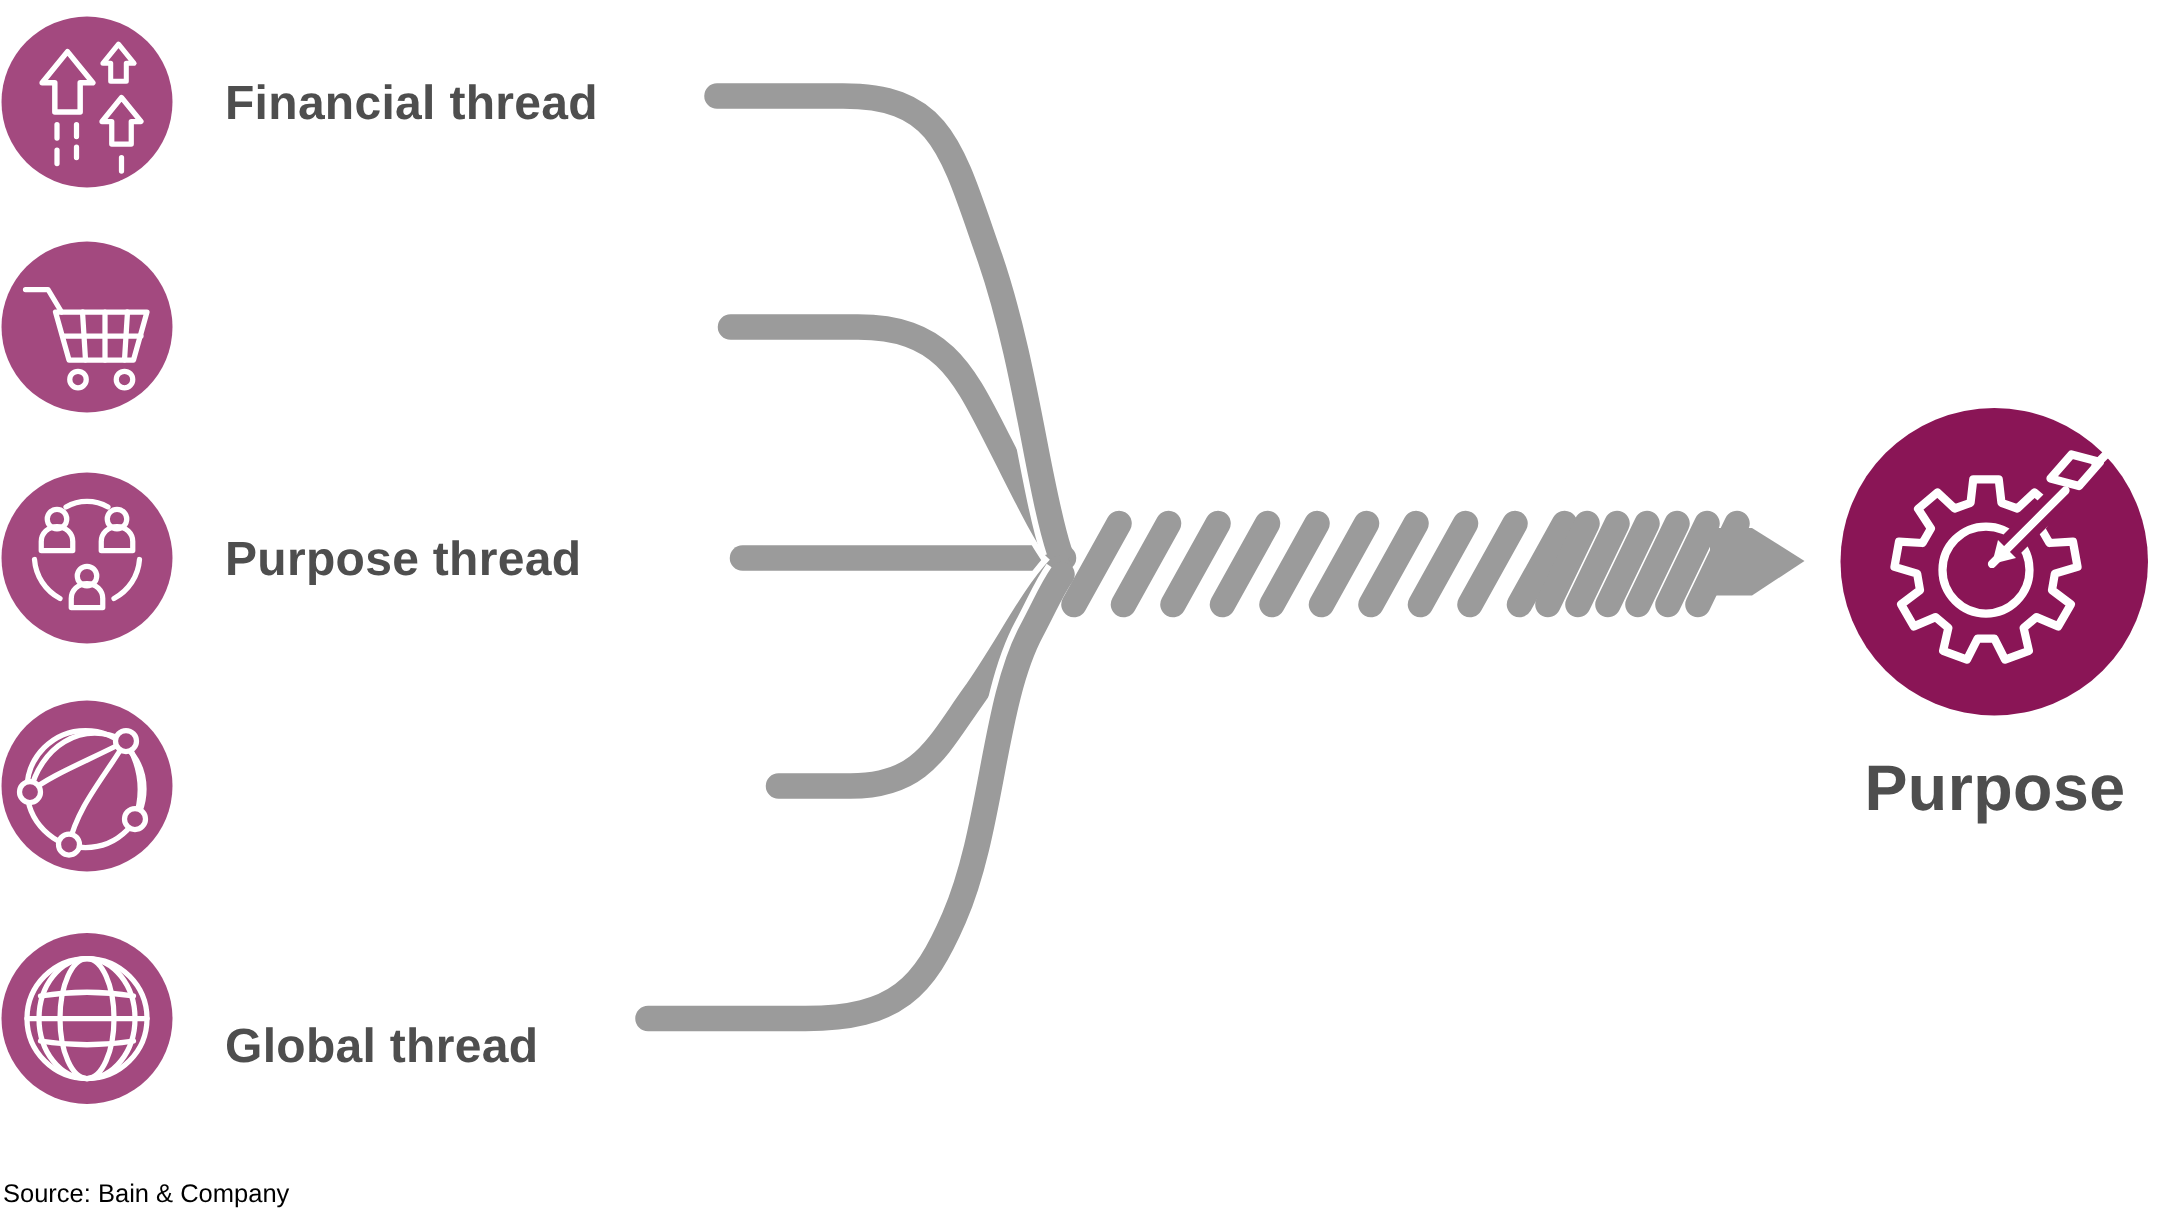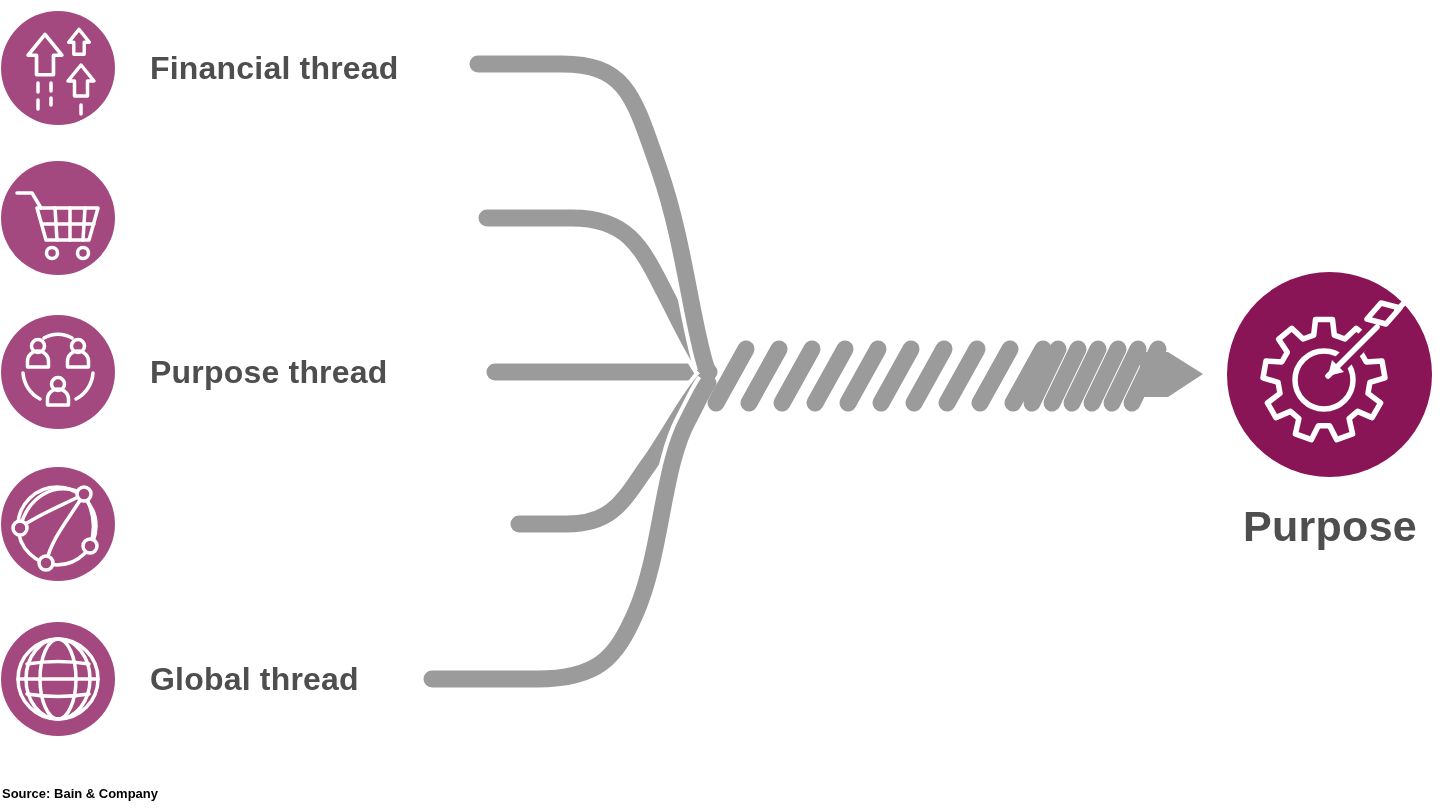--- a/index.html
+++ b/index.html
@@ -24,21 +24,21 @@
   .icon-stroke{stroke:#ffffff;stroke-width:3.5;fill:none;stroke-linecap:round;stroke-linejoin:round;}
   .icon-node{stroke:#ffffff;stroke-width:3.5;fill:var(--plum);}
   .thread-label{position:absolute;left:150px;height:44px;display:flex;align-items:center;
     font-size:32px;font-weight:bold;color:var(--label-gray);white-space:nowrap;letter-spacing:0.2px;}
   .purpose-circle{position:absolute;left:1227px;top:272px;width:205px;height:205px;border-radius:50%;
     background:var(--plum-dark);display:flex;align-items:center;justify-content:center;}
   .purpose-circle svg{width:205px;height:205px;}
   .purpose-stroke{stroke:#ffffff;stroke-width:5.5;fill:none;stroke-linecap:round;stroke-linejoin:round;}
   .purpose-label{position:absolute;left:1180px;top:502px;width:300px;text-align:center;
     font-size:43px;font-weight:bold;color:var(--label-gray);letter-spacing:0.3px;}
-  .source-note{position:absolute;left:2px;top:786px;font-size:13px;color:var(--source-black);font-weight:bold;}
+  .source-note{position:absolute;left:2px;top:786px;font-size:17px;color:var(--source-black);}
 </style>
 </head>
 <body>
 
 <div class="stage">
 
   <svg class="threads-svg" viewBox="0 0 1440 810">
 
     <path class="thread-line" d="M 495 372 L 709 372"></path>
 
@@ -139,21 +139,21 @@
   <div class="icon-circle" style="left:1px;top:622px">
     <svg viewBox="0 0 114 114">
       <circle class="icon-stroke" cx="57" cy="57" r="40"></circle>
       <ellipse class="icon-stroke" cx="57" cy="57" rx="18" ry="40"></ellipse>
       <ellipse class="icon-stroke" cx="57" cy="57" rx="32" ry="40"></ellipse>
       <path class="icon-stroke" d="M 26 42 Q 57 37 88 42"></path>
       <line class="icon-stroke" x1="17" y1="57" x2="97" y2="57"></line>
       <path class="icon-stroke" d="M 26 72 Q 57 77 88 72"></path>
     </svg>
   </div>
-  <div class="thread-label" style="top:657px">Global thread</div>
+  <div class="thread-label" style="top:675px">Global thread</div>
 
   <div class="purpose-circle">
     <svg viewBox="0 0 205 205">
       <path id="gear-path" class="purpose-stroke" d="M 88.5 47.6 L 105.5 47.6 L 107.3 63.2 L 117.9 67.0 L 129.3 56.3 L 142.3 67.2 L 133.7 80.3 L 139.3 90.0 L 155.0 89.1 L 158.0 105.9 L 142.9 110.4 L 141.0 121.4 L 153.6 130.9 L 145.1 145.6 L 130.6 139.4 L 122.1 146.6 L 125.6 161.9 L 109.7 167.7 L 102.6 153.7 L 91.4 153.7 L 84.3 167.7 L 68.4 161.9 L 71.9 146.6 L 63.4 139.4 L 48.9 145.6 L 40.4 130.9 L 53.0 121.4 L 51.1 110.4 L 36.0 105.9 L 39.0 89.1 L 54.7 90.0 L 60.3 80.3 L 51.7 67.2 L 64.7 56.3 L 76.1 67.0 L 86.7 63.2 Z"></path>
       <circle class="purpose-stroke" cx="97" cy="108" r="29"></circle>
 
       <line x1="99" y1="106" x2="158" y2="47" stroke="var(--plum-dark)" stroke-width="17"></line>
       <line class="purpose-stroke" x1="101" y1="104" x2="150" y2="55"></line>
       <polygon points="101,104 117,100 105,88" fill="#ffffff"></polygon>
       <path class="purpose-stroke" d="M 140 47 L 154 31 L 173 36 L 159 52 Z"></path>

